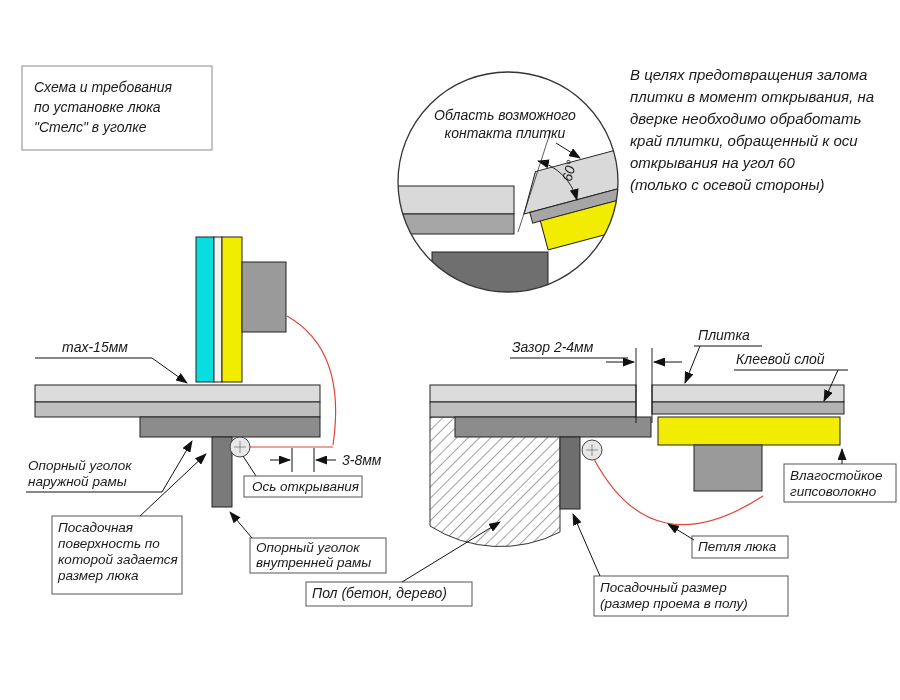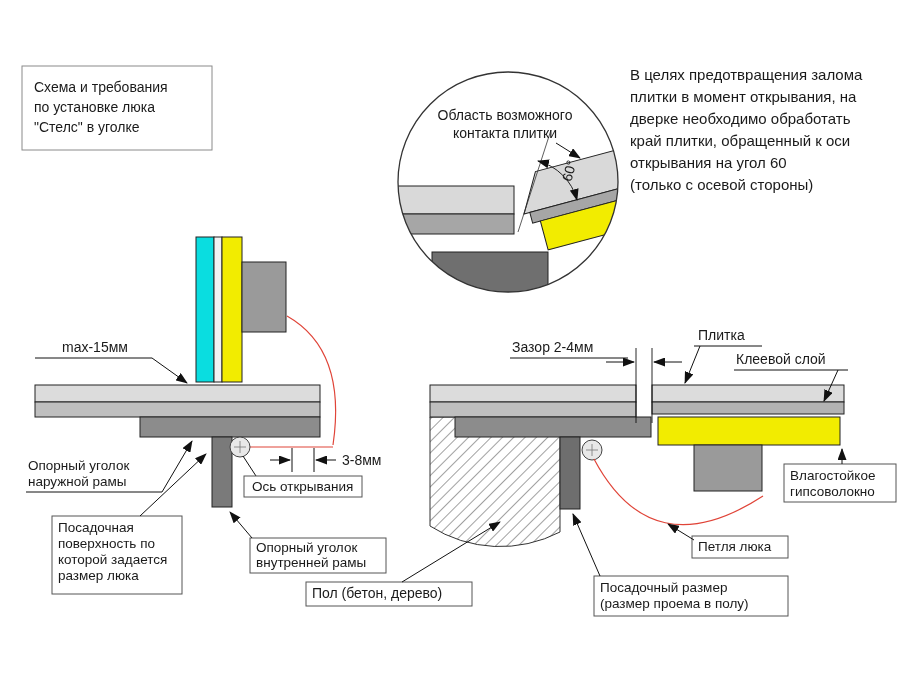--- a/index.html
+++ b/index.html
@@ -1,17 +1,17 @@
 <!DOCTYPE html>
 <html><head>
 <meta charset="utf-8">
 <style>
   html,body{margin:0;padding:0;background:#ffffff;}
   .canvas{position:relative;width:900px;height:700px;background:#ffffff;overflow:hidden;
-          font-family:"Liberation Sans",sans-serif;}
+          font-family:"Liberation Sans",sans-serif;font-style:italic;}
   svg{position:absolute;left:0;top:0;}
   svg text{font-family:"Liberation Sans",sans-serif;font-size:14px;fill:#1a1a1a;}
   svg text.small{font-size:13.5px;}
   svg text.note{font-size:15px;}
 </style>
 </head>
 <body>
 
 <div class="canvas">
 <svg width="900" height="700" viewBox="0 0 900 700">

